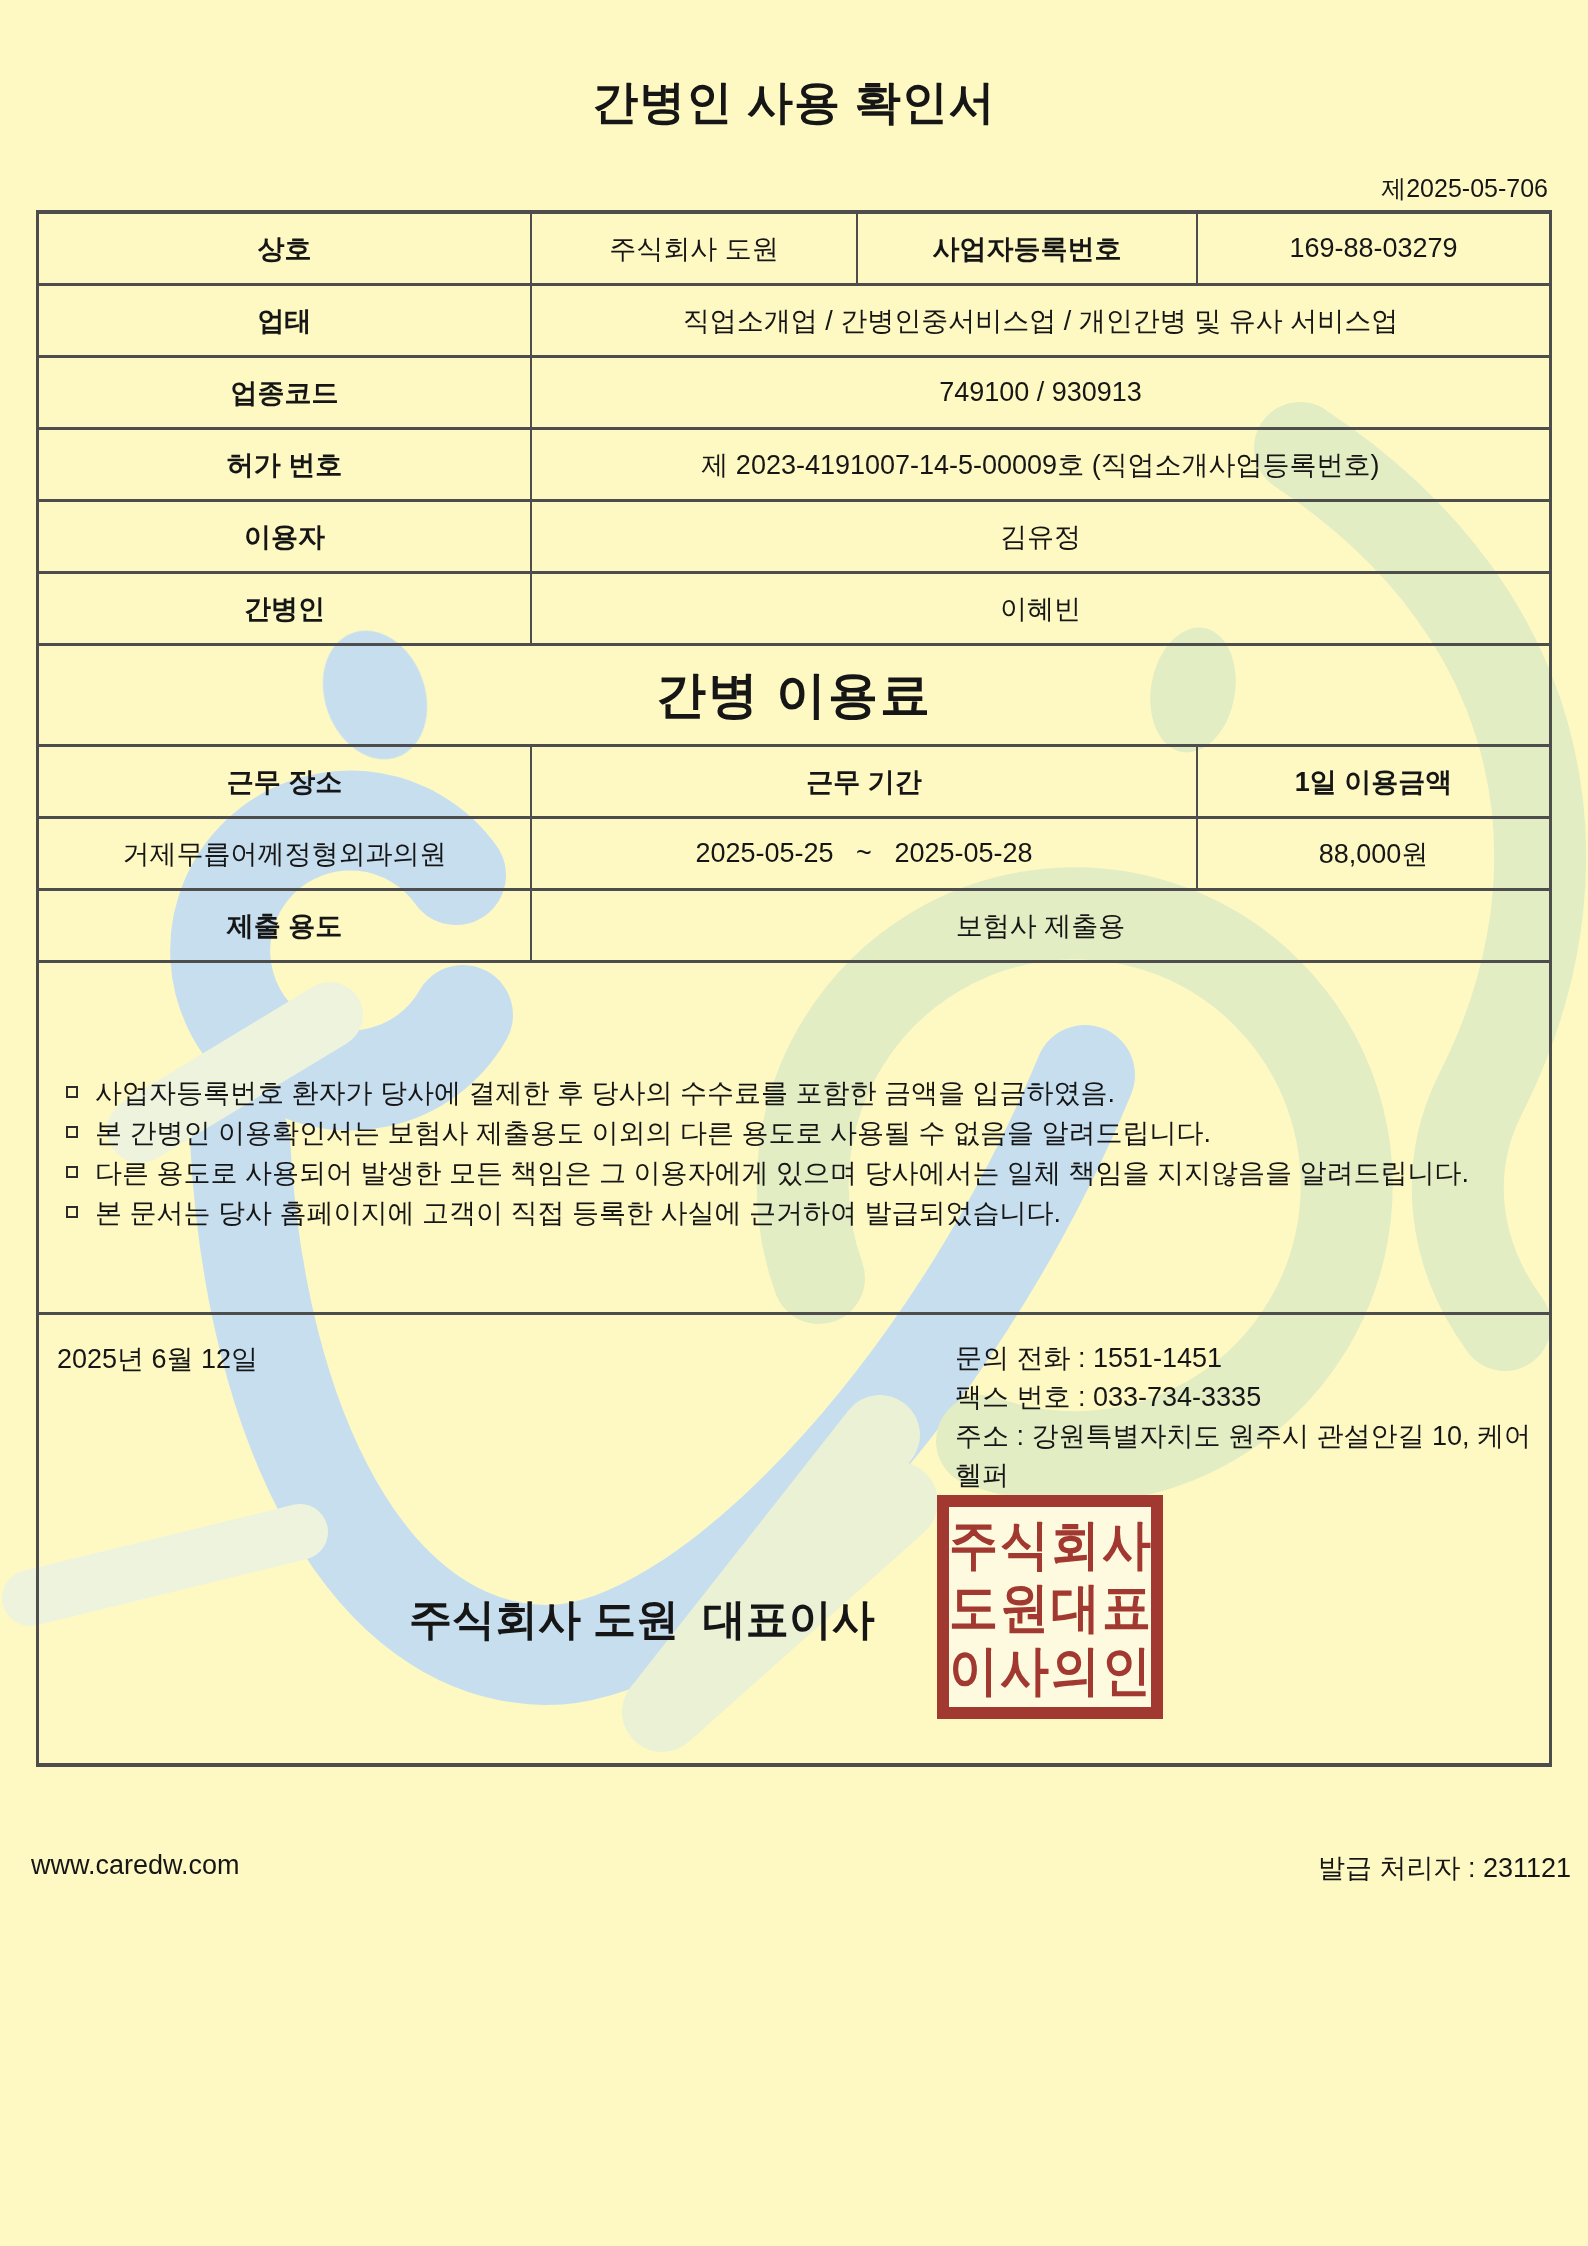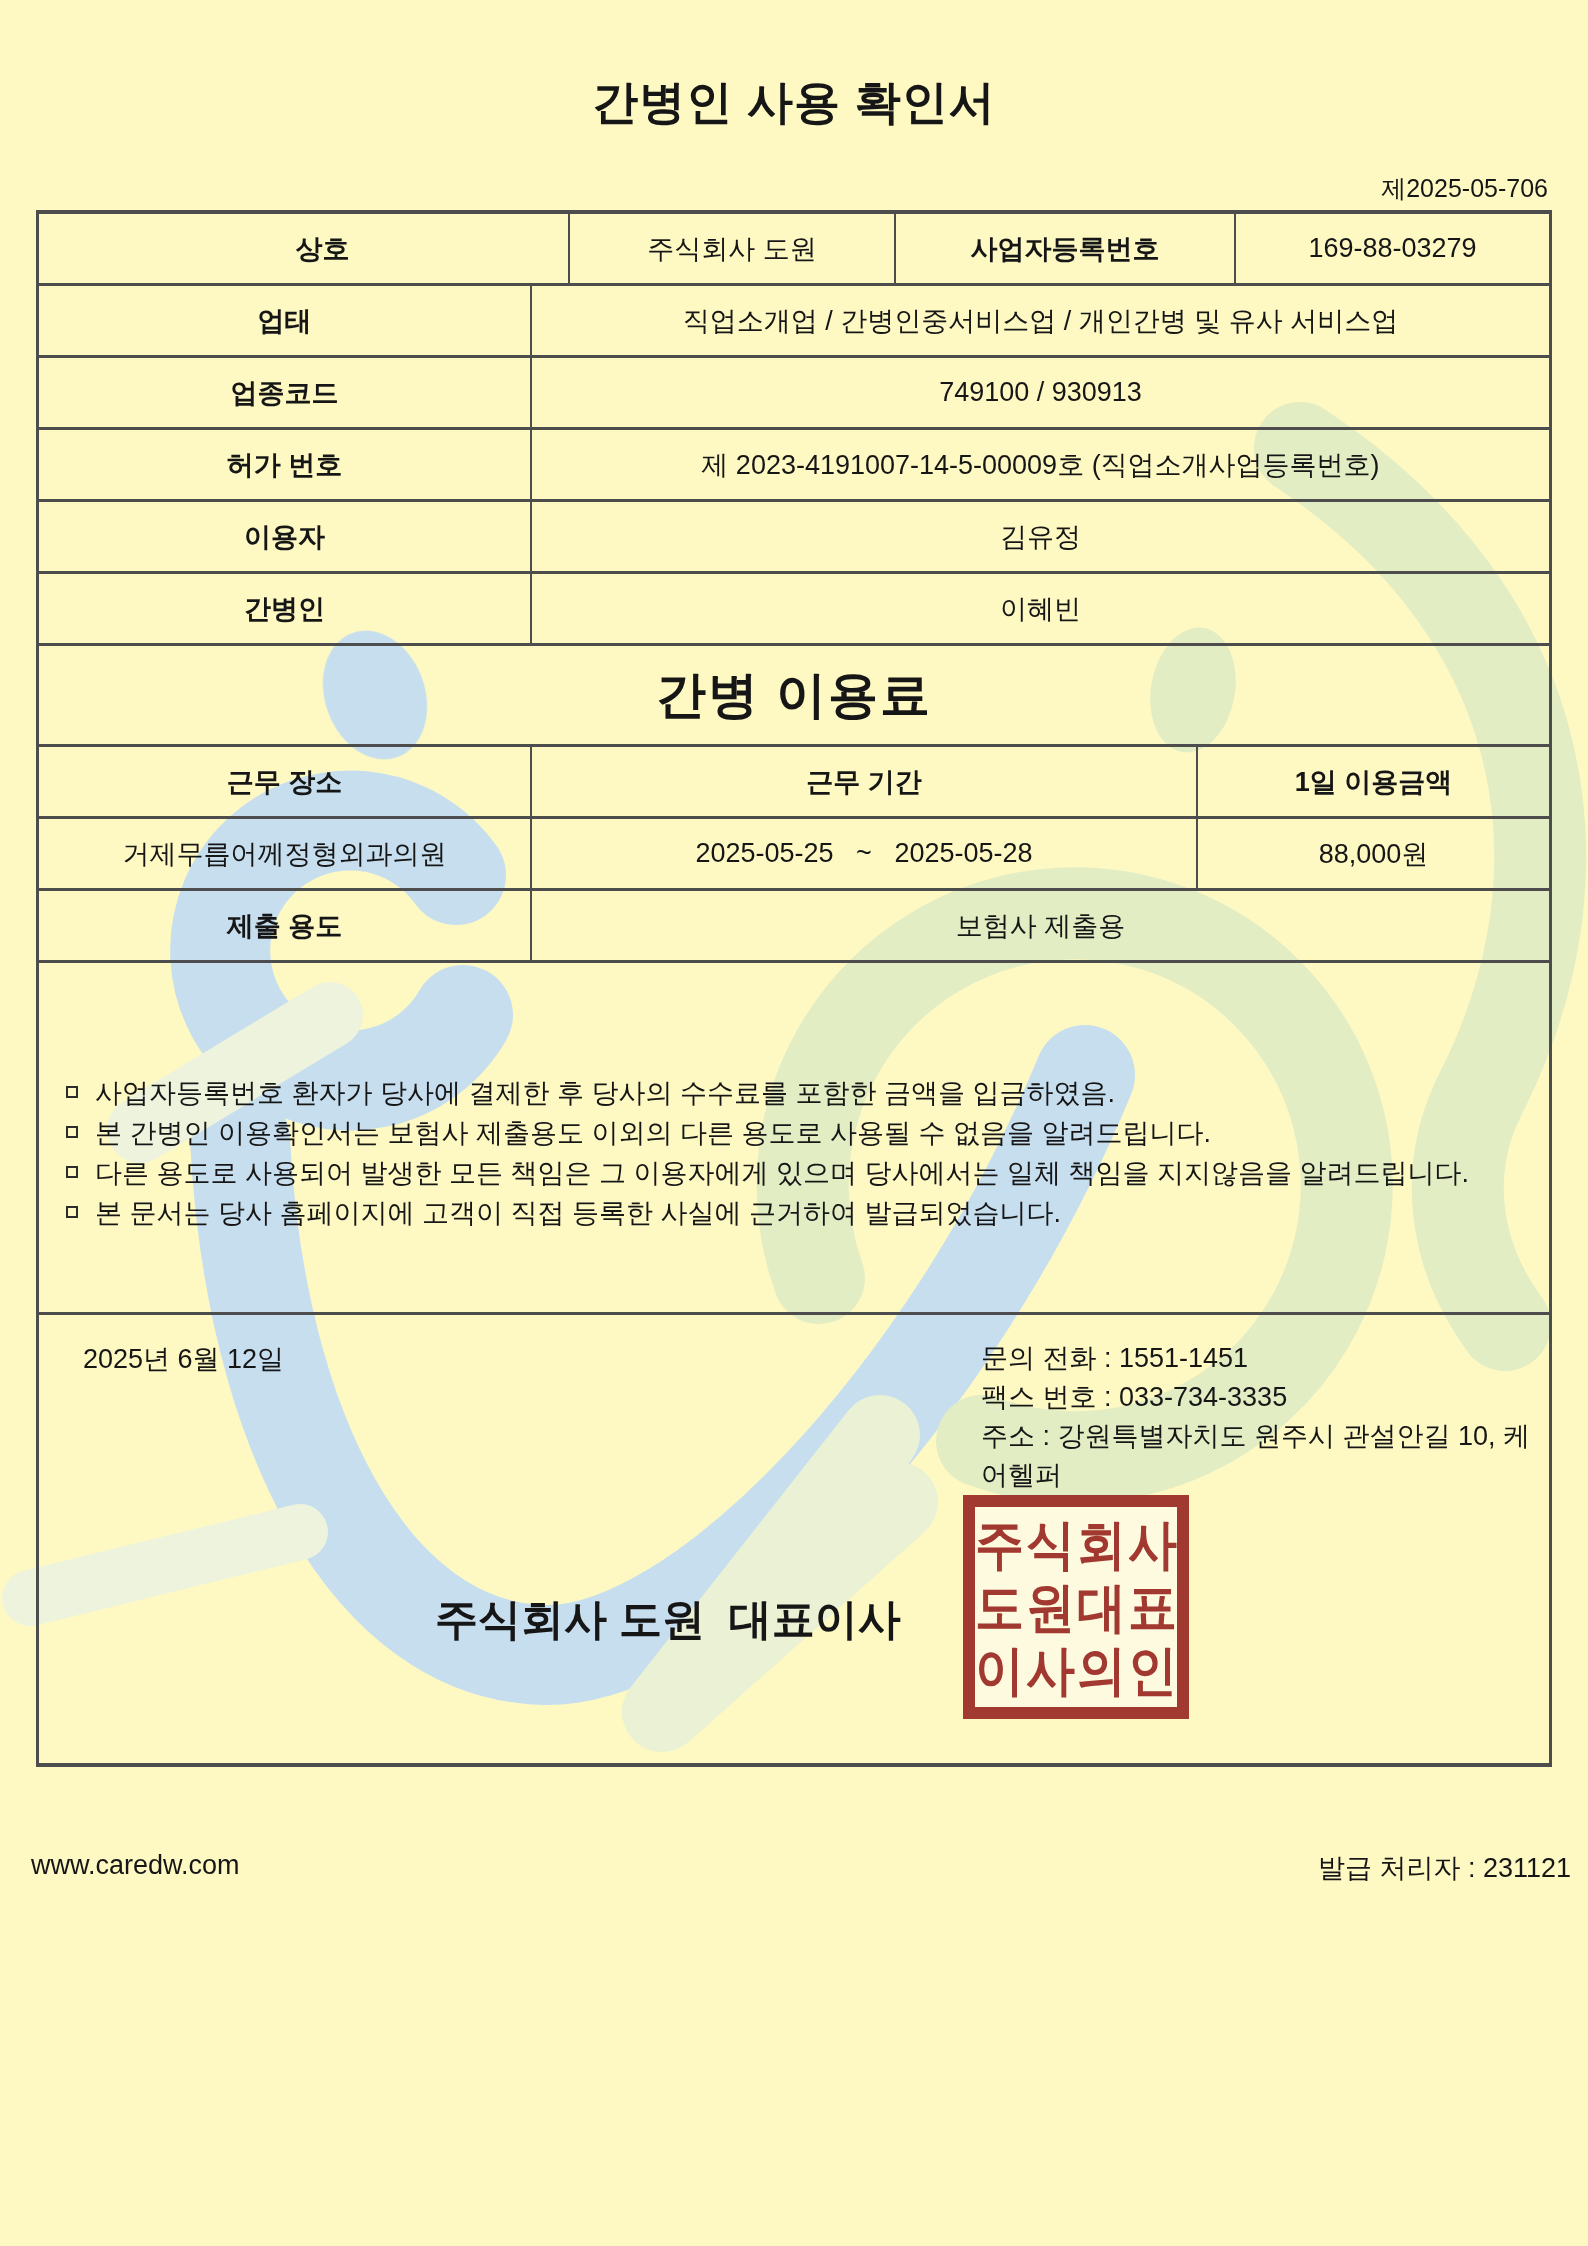--- a/index.html
+++ b/index.html
@@ -16,26 +16,26 @@
   .doc-no {
     position:absolute; top:172px; right:40px;
     font-size:25px; font-weight:400;
   }
   .tbl {
     position:absolute; left:36px; top:210px; width:1516px;
     border:3px solid #4d4d4d; border-top-width:4px; border-bottom-width:4px;
     box-sizing:border-box;
   }
   .row { display:grid; box-sizing:border-box; border-bottom:3px solid #4d4d4d; }
-  .row:last-child { border-bottom:none;padding-left:26px; }
+  .row:last-child { border-bottom:none; }
   .h72  { height:72px; }
   .h101 { height:101px; }
   .h352 { height:352px; }
   .h448 { height:448px; }
-  .cols4 { grid-template-columns:493px 326px 340px auto;padding-left:38px; }
+  .cols4 { grid-template-columns:493px 326px 340px auto; }
   .cols3 { grid-template-columns:493px 666px auto; }
   .cols2 { grid-template-columns:493px auto; }
   .cols1 { grid-template-columns:auto; }
   .cell {
     display:flex; align-items:center; justify-content:center;
     font-size:27px; border-right:2px solid #4d4d4d; box-sizing:border-box;
     text-align:center; padding:0 6px;
   }
   .cell:last-child { border-right:none; }
   .lbl { font-weight:700; }

